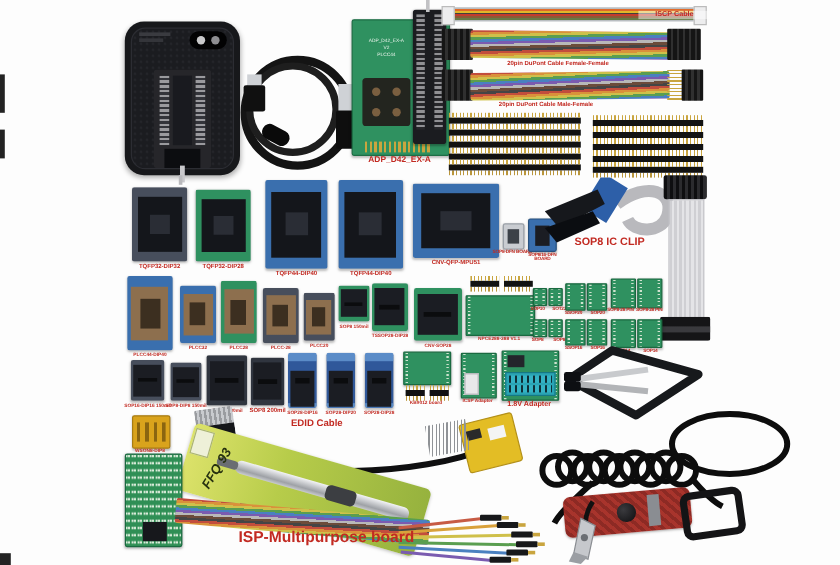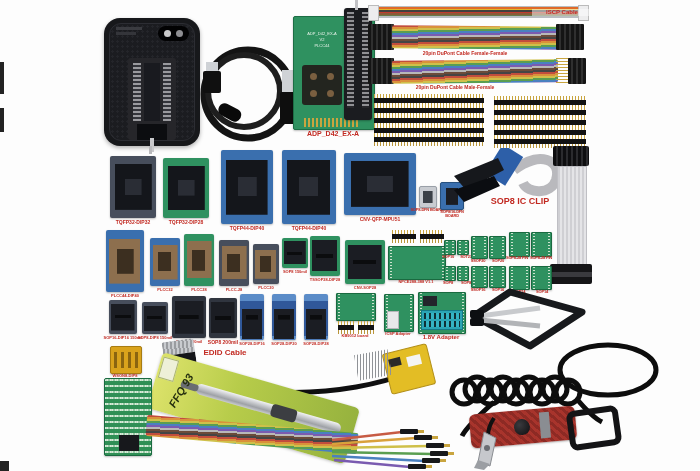--- a/index.html
+++ b/index.html
@@ -6,21 +6,21 @@
   #canvas{position:relative;width:700px;height:471px;background:#fdfdfd;overflow:hidden;}
   .item{position:absolute;}
   .board{position:absolute;border-radius:2px;box-shadow:0 1px 2px rgba(0,0,0,.25);}
   .lbl{position:absolute;font-weight:600;color:#c22a22;text-align:center;line-height:1.12;}
   .f35{font-size:4px;letter-spacing:-.2px;}
   .f4{font-size:4px;}
   .f45{font-size:5px;}
   .f5{font-size:5px;}
   .f6{font-size:6px;}
   .f7{font-size:7px;font-weight:700;}
-  .f8{font-size:8px;font-weight:700;}
+  .f8{font-size:8px;font-weight:700;padding-left:39px;}
   .f9{font-size:9px;font-weight:700;}
   .f11{font-size:11.5px;font-weight:700;}
   .f13{font-size:13px;font-weight:700;}
   
   .sockpcb{background:
     linear-gradient(#2a2d35,#2a2d35) center/36% 26% no-repeat,
     linear-gradient(#14161b,#14161b) center/80% 74% no-repeat,
     var(--pcb,#3a6fae);}
   .plccpcb{background:
     linear-gradient(#3c2f20,#3c2f20) center/44% 40% no-repeat,
@@ -152,21 +152,21 @@
   <div class="lbl f35" style="left:410px;top:208px;width:34px;">SOP8-DFN BOARD</div>
   <div class="board" style="left:440px;top:182px;width:22px;height:26px;background:linear-gradient(#1b1d23,#1b1d23) center/55% 65% no-repeat,#3a6fae;border:1px solid #27517f;"></div>
   <div class="lbl f35" style="left:438px;top:210px;width:28px;">SOP8/16-DFN BOARD</div>
 
   <svg class="item" style="left:452px;top:148px;" width="116" height="58" viewBox="0 0 116 58">
     <path d="M62 22 C88 2 110 12 104 32 C99 47 76 46 71 35" stroke="#b9b9bd" stroke-width="10" fill="none"></path>
     <rect x="40" y="0" width="24" height="34" fill="#2d5fa8" transform="rotate(32 52 17)"></rect>
     <polygon points="2,28 46,10 52,22 14,42" fill="#16181c"></polygon>
     <polygon points="2,42 42,28 48,38 12,54" fill="#0b0d11"></polygon>
   </svg>
-  <div class="lbl f9" style="left:474px;top:196px;width:92px;">SOP8 IC CLIP</div>
+  <div class="lbl f9" style="left:462px;top:196px;width:92px;">SOP8 IC CLIP</div>
 
   <div style="position:absolute;left:553px;top:146px;width:36px;height:20px;background:repeating-linear-gradient(90deg,#0e0e10 0 3px,#2b2b2e 3px 5px);border-radius:2px;"></div>
   <div style="position:absolute;left:557px;top:166px;width:28px;height:100px;background:repeating-linear-gradient(90deg,#cfcfd3 0 2px,#e4e4e7 2px 4px);border:1px solid #bfbfc4;"></div>
   <div style="position:absolute;left:550px;top:264px;width:42px;height:20px;background:linear-gradient(#3a3a3e,#3a3a3e) center/100% 5px no-repeat,#151517;border-radius:2px;"></div>
 
   <div class="board plccpcb" style="left:106px;top:230px;width:38px;height:62px;--pcb:#3a6fae;"></div>
   <div class="lbl f4" style="left:96px;top:294px;width:58px;">PLCC44-DIP40</div>
 
   <div class="board plccpcb" style="left:150px;top:238px;width:30px;height:48px;--pcb:#3a6fae;"></div>
   <div class="lbl f4" style="left:142px;top:288px;width:46px;">PLCC32</div>
@@ -314,20 +314,21 @@
     </g>
     <g fill="#c9a53f">
       <rect x="86" y="2" width="6" height="3"></rect>
         <rect x="100" y="8" width="6" height="3"></rect>
       <rect x="112" y="16" width="6" height="3"></rect>
         <rect x="116" y="24" width="6" height="3"></rect>
       <rect x="108" y="31" width="6" height="3"></rect>
         <rect x="94" y="37" width="6" height="3"></rect>
     </g>
   </svg>
+  <div class="lbl f13" style="left:192px;top:441px;width:160px;">ISP-Multipurpose board</div>
 
   <svg class="item" style="left:436px;top:336px;" width="228" height="106" viewBox="0 0 228 106">
     <g fill="none" stroke="#0d0d0d" stroke-width="5">
       <circle cx="28" cy="56" r="12"></circle>
         <circle cx="41" cy="53" r="12"></circle>
         <circle cx="54" cy="56" r="12"></circle>
       <circle cx="67" cy="53" r="12"></circle>
         <circle cx="80" cy="56" r="12"></circle>
         <circle cx="93" cy="53" r="12"></circle>
       <circle cx="106" cy="56" r="12"></circle>

